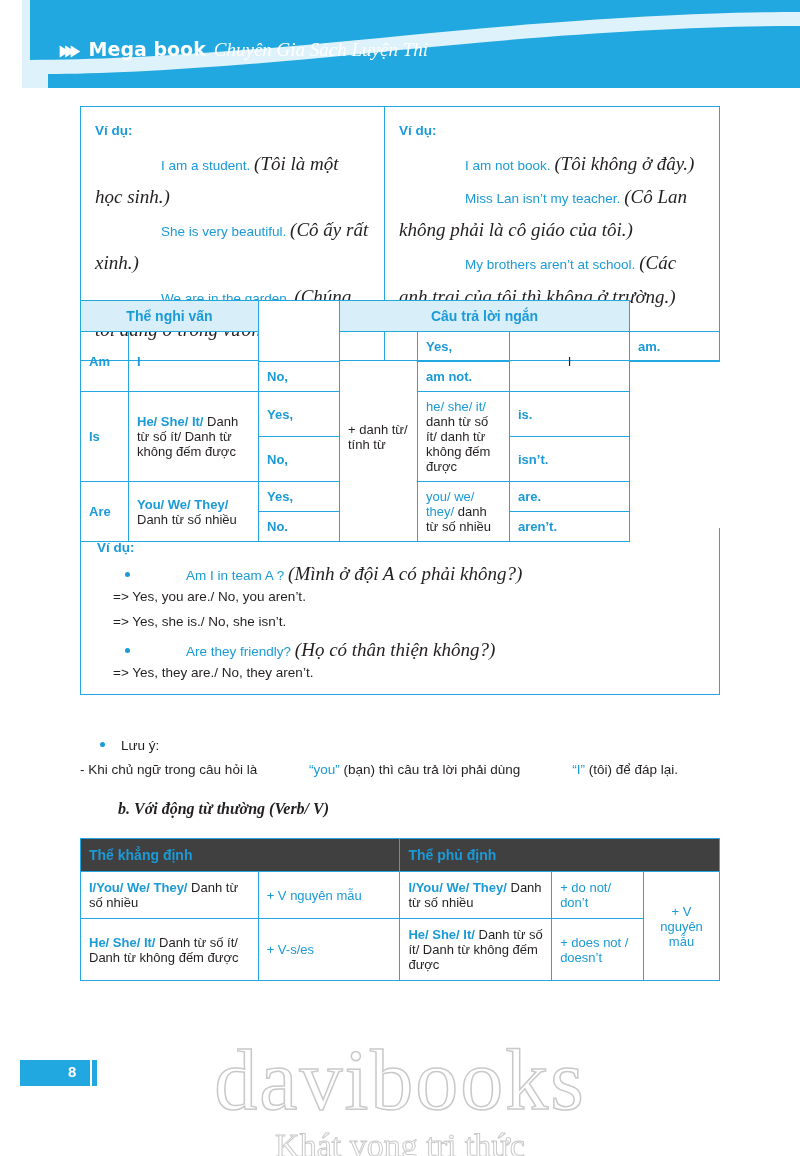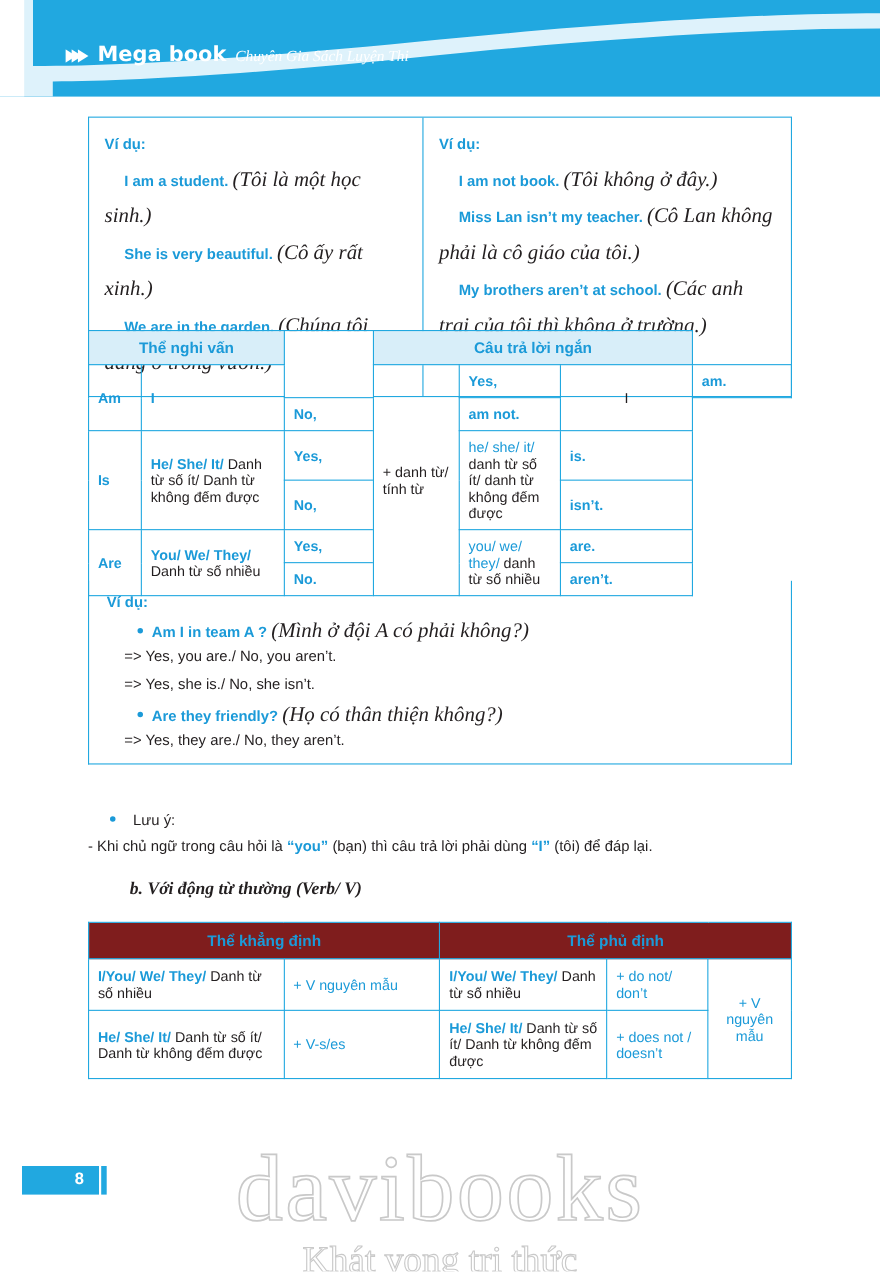--- a/index.html
+++ b/index.html
@@ -56,33 +56,33 @@
   }
   .brand-name {
     color: #ffffff;
     font-weight: bold;
     font-size: 19px;
     font-family: "DejaVu Sans", sans-serif;
   }
   .brand-tag {
     color: #ffffff;
     font-style: italic;
-    font-size: 14px;
+    font-size: 19px;
     font-family: "Liberation Serif", serif;
   }
 
   
   .page {
     position: absolute;
     top: 88px;
     left: 0;
     width: 800px;
   }
 
-  .blue { color: #1b9ad8; font-weight: bold; }
+  .blue { color: #1b9ad8; font-weight: normal; margin-left: 48px; }
   .blue-n { color: #1b9ad8; }
   .it { font-style: italic; font-family: "Liberation Serif", serif; font-size: 19px;}
 
   
   .ex-box {
     position: absolute;
     left: 80px;
     top: 18px;
     width: 640px;
     border: 1px solid #21a8e0;
@@ -169,24 +169,24 @@
     width: 640px;
     border-collapse: collapse;
     font-size: 13px;
   }
   .v-table td {
     border: 1px solid #21a8e0;
     padding: 8px 8px;
     vertical-align: middle;
   }
   .v-head {
-    background: #7f1d1d;
+    background: #404040;
     color: #1b9ad8;
     font-weight: bold;
-    text-align: center;
+    text-align: left;
     font-size: 14px;
     padding: 10px 6px;
   }
 
   
   .footer-tab {
     position: absolute;
     left: 20px;
     top: 972px;
     width: 70px;

